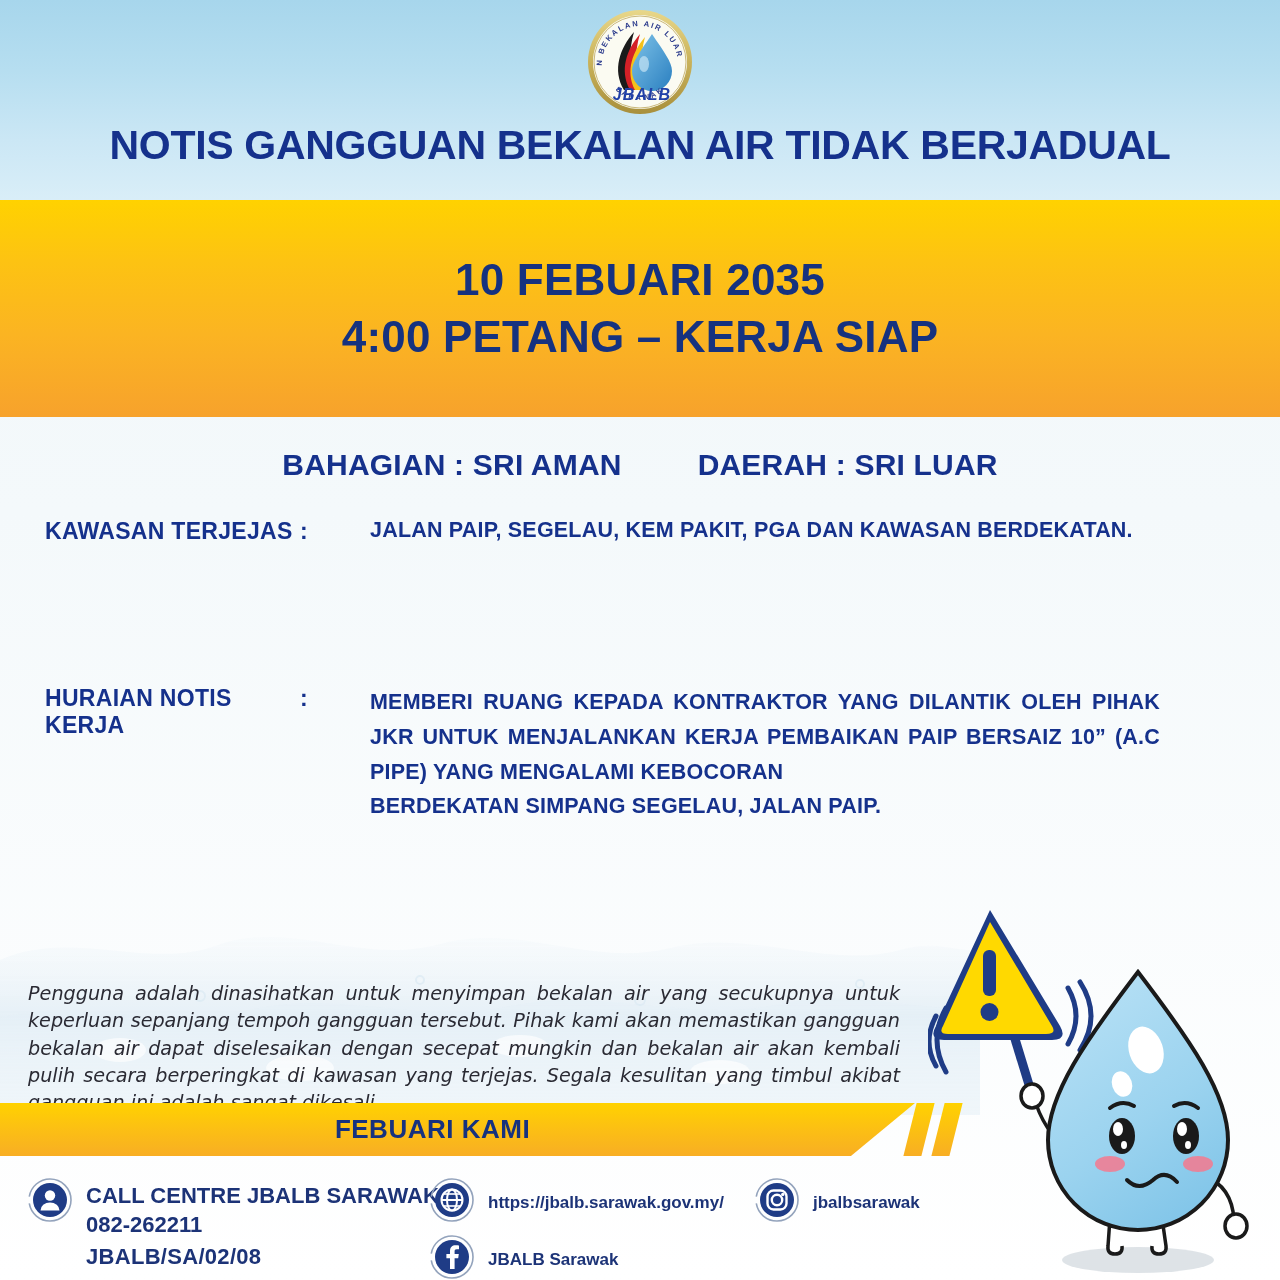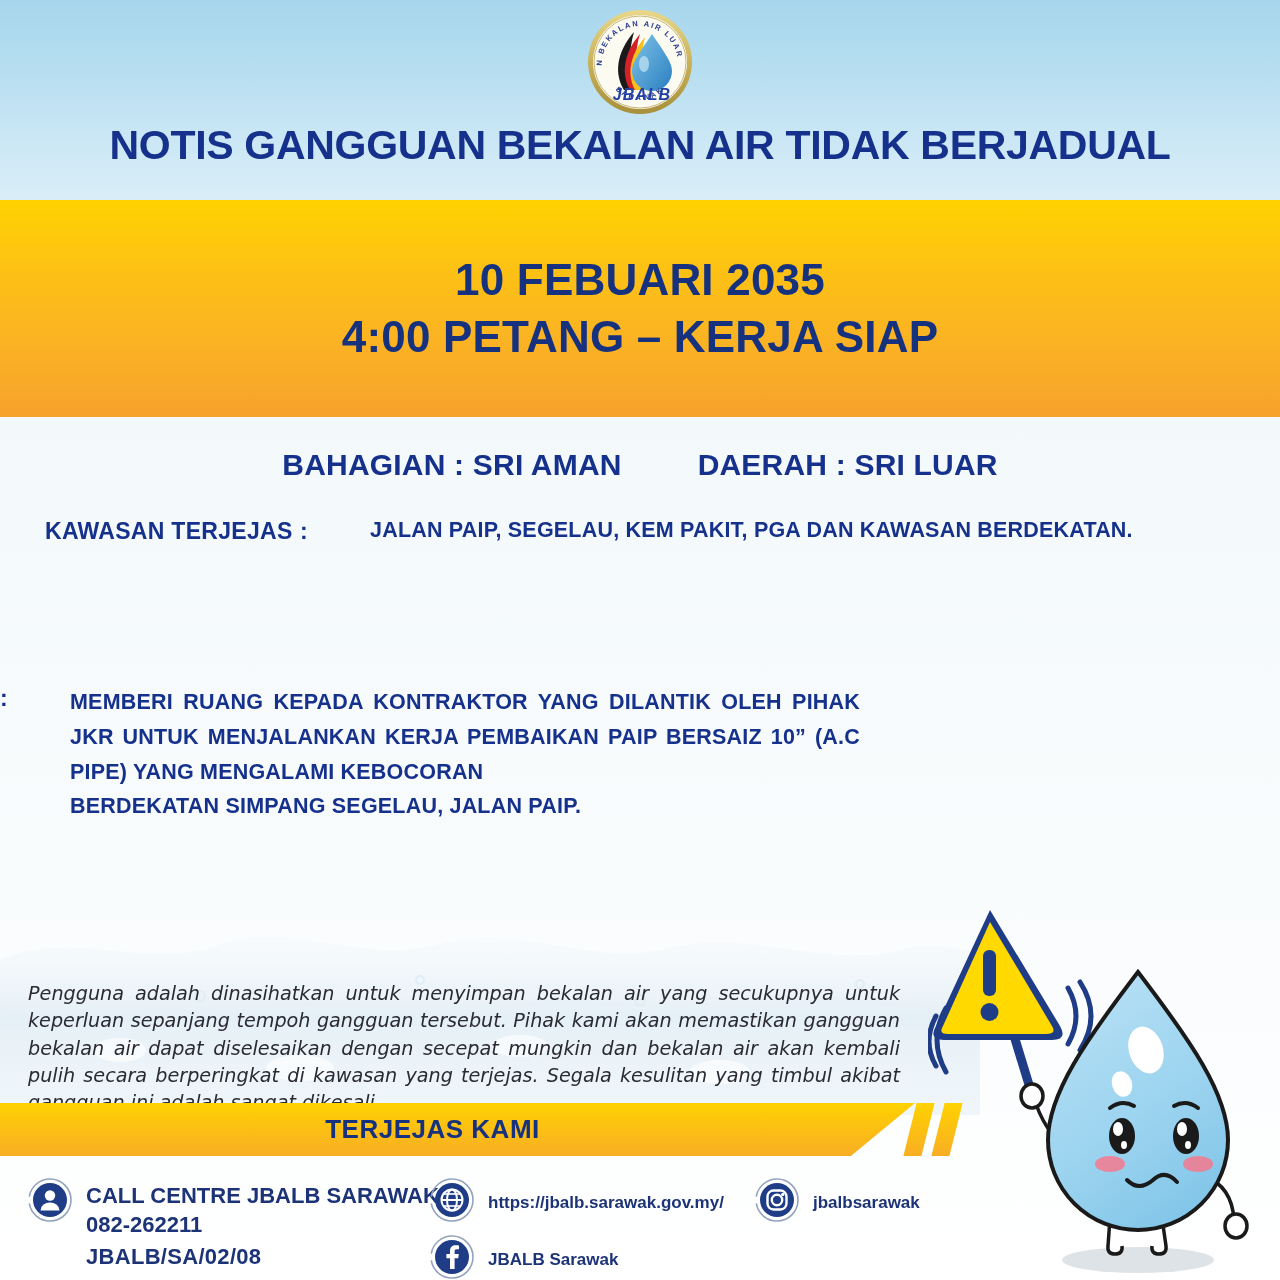--- a/index.html
+++ b/index.html
@@ -304,20 +304,21 @@
     <span>DAERAH : SRI LUAR</span>
   </div>
 
   <div class="field-row" id="row-kawasan">
     <div class="field-label">KAWASAN TERJEJAS</div>
     <div class="field-colon">:</div>
     <div class="field-value">JALAN PAIP, SEGELAU, KEM PAKIT, PGA  DAN KAWASAN BERDEKATAN.</div>
   </div>
 
   <div class="field-row" id="row-huraian">
+    <div class="field-label">HURAIAN NOTIS KERJA</div>
     <div class="field-colon">:</div>
     <div class="field-value">
       <span>MEMBERI RUANG KEPADA KONTRAKTOR YANG DILANTIK OLEH PIHAK JKR UNTUK MENJALANKAN KERJA PEMBAIKAN PAIP BERSAIZ 10” (A.C PIPE) YANG MENGALAMI KEBOCORAN</span>
       <span class="last-line">BERDEKATAN SIMPANG SEGELAU,  JALAN PAIP.</span>
     </div>
   </div>
 
   <svg class="splash" viewBox="0 0 980 215">
     <defs>
       <linearGradient id="splashG" x1="0" y1="0" x2="0" y2="1">
@@ -405,21 +406,21 @@
       <path d="M 246 218 q 12 -7 24 2"></path>
     </g>
 
     <ellipse cx="182" cy="276" rx="15" ry="8" fill="#F4798E" opacity="0.85"></ellipse>
     <ellipse cx="270" cy="276" rx="15" ry="8" fill="#F4798E" opacity="0.85"></ellipse>
 
     <path d="M 199 292 q 12 12 26 0 q 12 -11 24 2" stroke="#1A1A1A" stroke-width="4" fill="none" stroke-linecap="round"></path>
   </svg>
 
   <div class="contact-banner">
-    <span class="contact-banner-text">TERJEJAS KAMI</span>
+    <span class="contact-banner-text">FEBUARI KAMI</span>
   </div>
   <div class="banner-stripe s1"></div>
   <div class="banner-stripe s2"></div>
 
   <div class="contact-item" id="contact-call">
     <svg class="contact-icon" viewBox="0 0 44 44">
       <circle cx="22" cy="22" r="21" fill="none" stroke="#93A3BC" stroke-width="1.6" stroke-dasharray="62 7"></circle>
       <circle cx="22" cy="22" r="17" fill="#1F3C86"></circle>
       <circle cx="22" cy="17.5" r="5.2" fill="#FFFFFF"></circle>
       <path d="M 12.5 32.5 a 9.5 8 0 0 1 19 0 z" fill="#FFFFFF"></path>

